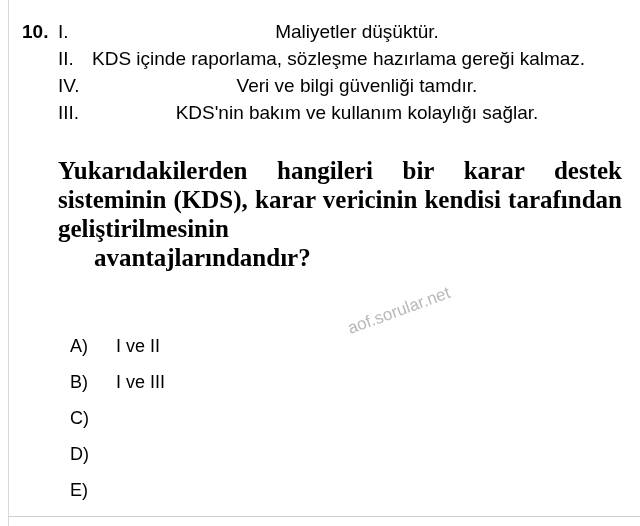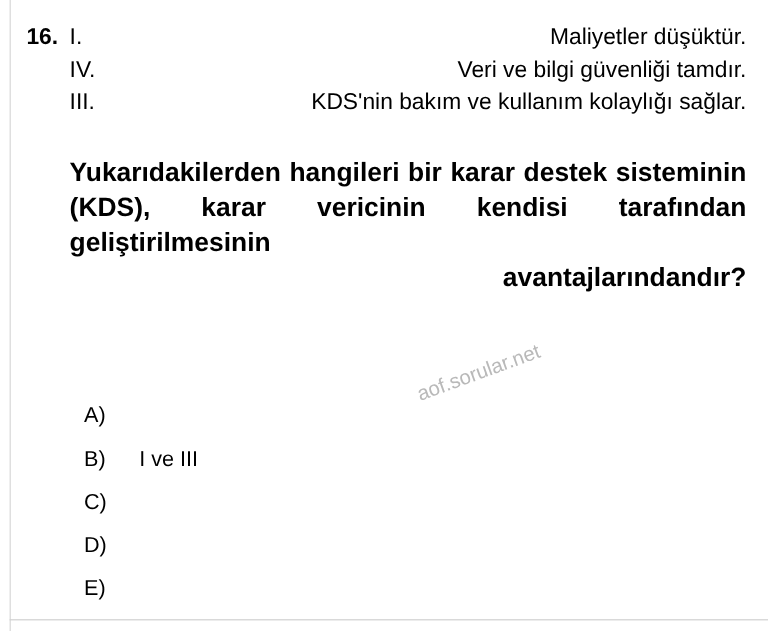--- a/index.html
+++ b/index.html
@@ -82,35 +82,36 @@
     flex: 0 0 34px;
     width: 34px;
   }
 
   .roman-text {
     flex: 1 1 auto;
     text-align: justify;
     text-justify: inter-word;
   }
   .roman-text.nojustify {
-    text-align: right;
+    text-align: center;
   }
 
   .stem {
     margin-top: 30px;
     font-weight: bold;
-    font-size: 22px;
+    font-size: 25px;
     line-height: 29px;
     text-align: justify;
     text-justify: inter-word;
     width: 100%;
+    font-family: Liberation Serif, serif;
   }
   .stem span.lastline {
     display: block;
-    text-align: right;
+    text-align: left;
     margin-left: 36px;
   }
 
   .options {
     position: absolute;
     left: 70px;
     top: 328px;
   }
 
   .option {
@@ -149,27 +150,31 @@
 </head>
 <body>
 
 <div class="page">
 
   <div class="left-rule"></div>
   <div class="bottom-rule"></div>
 
   <div class="question">
     <div class="q-head">
-      <div class="q-number">16.</div>
+      <div class="q-number">10.</div>
       <div class="q-body">
 
         <ul class="roman-list">
           <li class="roman-item">
             <span class="roman-label">I.</span>
             <span class="roman-text nojustify">Maliyetler düşüktür.</span>
+          </li>
+          <li class="roman-item">
+            <span class="roman-label">II.</span>
+            <span class="roman-text">KDS içinde raporlama, sözleşme hazırlama gereği kalmaz.</span>
           </li>
           <li class="roman-item">
             <span class="roman-label">IV.</span>
             <span class="roman-text nojustify">Veri ve bilgi güvenliği tamdır.</span>
           </li>
           <li class="roman-item">
             <span class="roman-label">III.</span>
             <span class="roman-text nojustify">KDS'nin bakım ve kullanım kolaylığı sağlar.</span>
           </li>
         </ul>
@@ -179,20 +184,21 @@
           <span class="lastline">avantajlarındandır?</span>
         </div>
 
       </div>
     </div>
   </div>
 
   <div class="options">
     <div class="option">
       <span class="option-letter">A)</span>
+      <span class="option-text">I ve II</span>
     </div>
     <div class="option">
       <span class="option-letter">B)</span>
       <span class="option-text">I ve III</span>
     </div>
     <div class="option">
       <span class="option-letter">C)</span>
     </div>
     <div class="option">
       <span class="option-letter">D)</span>

